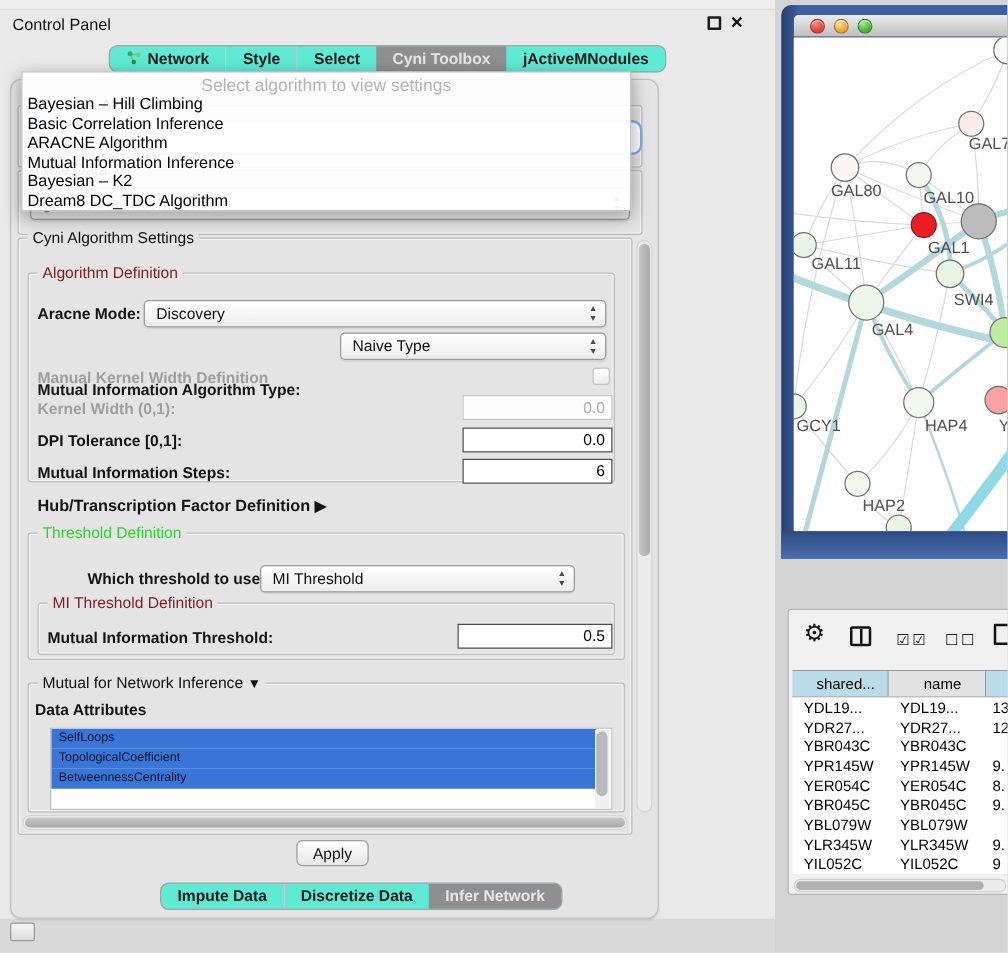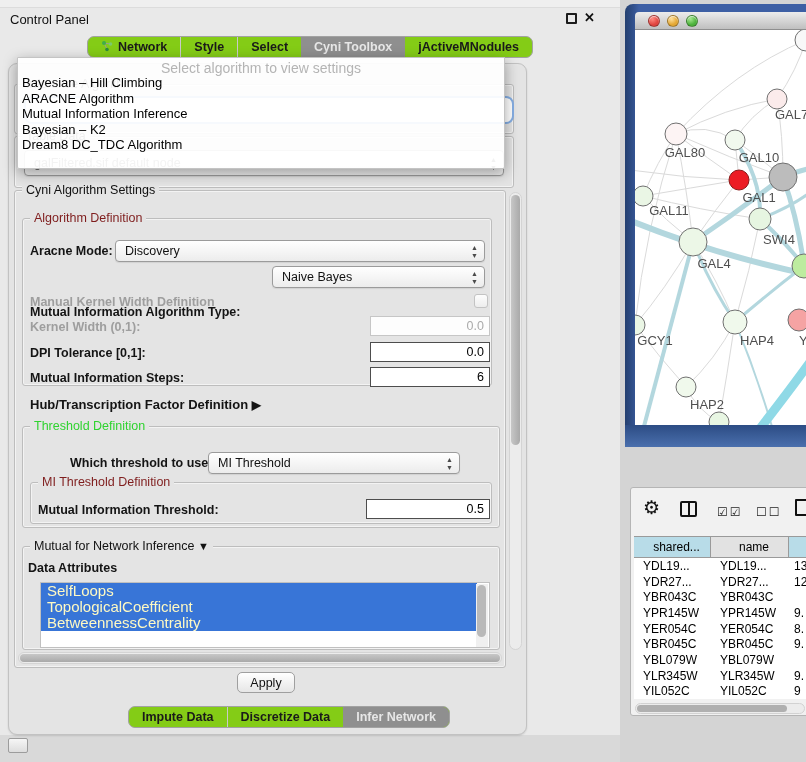--- a/index.html
+++ b/index.html
@@ -8,21 +8,21 @@
   .abs { position:absolute; }
 
   
   .top-strip { left:0; top:0; width:620px; height:8px; background:#efefef; border-bottom:1px solid #dcdcdc; }
   .cp-bg { left:0; top:8px; width:620px; height:727px; background:#e9e9e9; }
   .cp-title { left:10px; top:12px; font-size:13px; color:#111; }
   .float-btn { left:566px; top:13px; width:11px; height:11px; border:2px solid #1c1c1c; border-radius:1px; background:transparent; }
   .close-btn { left:584px; top:10px; font-size:13px; font-weight:bold; color:#111; }
 
   
-  .seg-tabs { display:flex; height:22px; background:#84cc16; border:1px solid #a2a2a2; border-radius:7px; overflow:hidden; font-size:12.5px; font-weight:bold; color:#1a1a1a; }
+  .seg-tabs { display:flex; height:22px; background:#5eead4; border:1px solid #a2a2a2; border-radius:7px; overflow:hidden; font-size:12.5px; font-weight:bold; color:#1a1a1a; }
   .seg { display:flex; align-items:center; padding:0 13px; white-space:nowrap; }
   .seg.sep { border-left:1px solid #c9c9c9; }
   .seg.selected { background:#8f8f8f; color:#e7e7e7; border-left:none; }
   .top-tabs { left:87px; top:36px; }
   .bottom-tabs { left:128px; top:706px; }
   .net-ico { margin-right:5px; }
 
   
   .form-panel { left:8px; top:63px; width:519px; height:672px; background:#e4e4e4; border:1px solid #c2c2c2; border-radius:9px; box-shadow:0 1px 2px rgba(0,0,0,0.12); }
 
@@ -52,21 +52,21 @@
   .popup-item.bold { font-weight:normal; }
 
   
   .vscroll { position:absolute; width:13px; background:#ececec; border:1px solid #d4d4d4; border-radius:7px; }
   .vthumb { position:absolute; left:1px; width:9px; background:linear-gradient(90deg,#c7c7c7,#a9a9a9); border-radius:5px; }
   .hscroll { position:absolute; height:12px; background:#ececec; border:1px solid #d4d4d4; border-radius:7px; }
   .hthumb { position:absolute; top:1px; height:8px; background:linear-gradient(#c7c7c7,#a9a9a9); border-radius:5px; }
 
   
   .attr-list { left:40px; top:582px; width:450px; height:66px; background:#fff; border:1px solid #c0c0c0; overflow:hidden; }
-  .attr-item { height:16px; line-height:16px; background:#3875d7; color:#fef9c3; font-size:15px; padding-left:6px; width:436px; }
+  .attr-item { height:16px; line-height:16px; background:#3875d7; color:#0f172a; font-size:10px; padding-left:6px; width:436px; }
   .attr-scroll { position:absolute; right:1px; top:1px; width:12px; height:63px; background:#f0f0f0; }
   .attr-thumb { position:absolute; left:1px; top:1px; width:9px; height:52px; background:#b9b9b9; border-radius:5px; }
 
   .apply-btn { left:237px; top:672px; width:58px; height:21px; background:linear-gradient(#ffffff,#e6e6e6); border:1px solid #9f9f9f; border-radius:5px; font-size:12.5px; color:#111; display:flex; align-items:center; justify-content:center; }
 
   .mini-icon { left:8px; top:738px; width:20px; height:15px; background:linear-gradient(#f6f6f6,#ddd); border:1px solid #9c9c9c; border-radius:2px; }
 
   
   .right-bg { left:620px; top:0; width:186px; height:762px; background:#d4d4d4; }
   .net-frame { left:625px; top:4px; width:181px; height:443px; background:linear-gradient(90deg,#24406f 0px,#33528f 9px,#3d5fa4 14px); border-radius:8px 0 0 0; }
@@ -140,41 +140,42 @@
   <span class="fs-label">Table Data</span>
 </div>
 <div class="combo" style="left:24px;top:150px;width:480px;height:26px;color:#555;">
   <span>galFiltered.sif default node</span>
   <span class="arrows" style="top:5px;">▲<br>▼</span>
 </div>
 
 <div class="abs popup">
   <div class="popup-header">Select algorithm to view settings</div>
   <div class="popup-item">Bayesian – Hill Climbing</div>
+  <div class="popup-item">Basic Correlation Inference</div>
   <div class="popup-item bold">ARACNE Algorithm</div>
   <div class="popup-item">Mutual Information Inference</div>
   <div class="popup-item">Bayesian – K2</div>
   <div class="popup-item">Dream8 DC_TDC Algorithm</div>
 </div>
 
 <div class="fs" style="left:14px;top:190px;width:492px;height:478px;">
   <span class="fs-label">Cyni Algorithm Settings</span>
 </div>
 
 <div class="fs" style="left:22px;top:218px;width:470px;height:168px;">
   <span class="fs-label blue">Algorithm Definition</span>
 </div>
 <span class="lbl" style="left:30px;top:244px;">Aracne Mode:</span>
 <div class="combo" style="left:115px;top:240px;width:370px;">
   <span>Discovery</span>
   <span class="arrows" style="top:3px;">▲<br>▼</span>
 </div>
 <span class="lbl" style="left:30px;top:270px;margin-top:35px;">Mutual Information Algorithm Type:</span>
 <div class="combo" style="left:272px;top:266px;width:213px;">
-  <span>Naive Bayes</span>
+  <span>Naive Type</span>
   <span class="arrows" style="top:3px;">▲<br>▼</span>
 </div>
 <span class="lbl disabled" style="left:30px;top:295px;">Manual Kernel Width Definition</span>
 <div class="checkbox" style="left:474px;top:294px;"></div>
 <span class="lbl disabled" style="left:30px;top:320px;">Kernel Width (0,1):</span>
 <input class="tf disabled" style="left: 370px; top: 316px; width: 120px;" readonly="" value="0.0">
 <span class="lbl" style="left:30px;top:346px;">DPI Tolerance [0,1]:</span>
 <input class="tf" style="left: 370px; top: 342px; width: 120px;" value="0.0">
 <span class="lbl" style="left:30px;top:371px;">Mutual Information Steps:</span>
 <input class="tf" style="left: 370px; top: 367px; width: 120px;" value="6">

